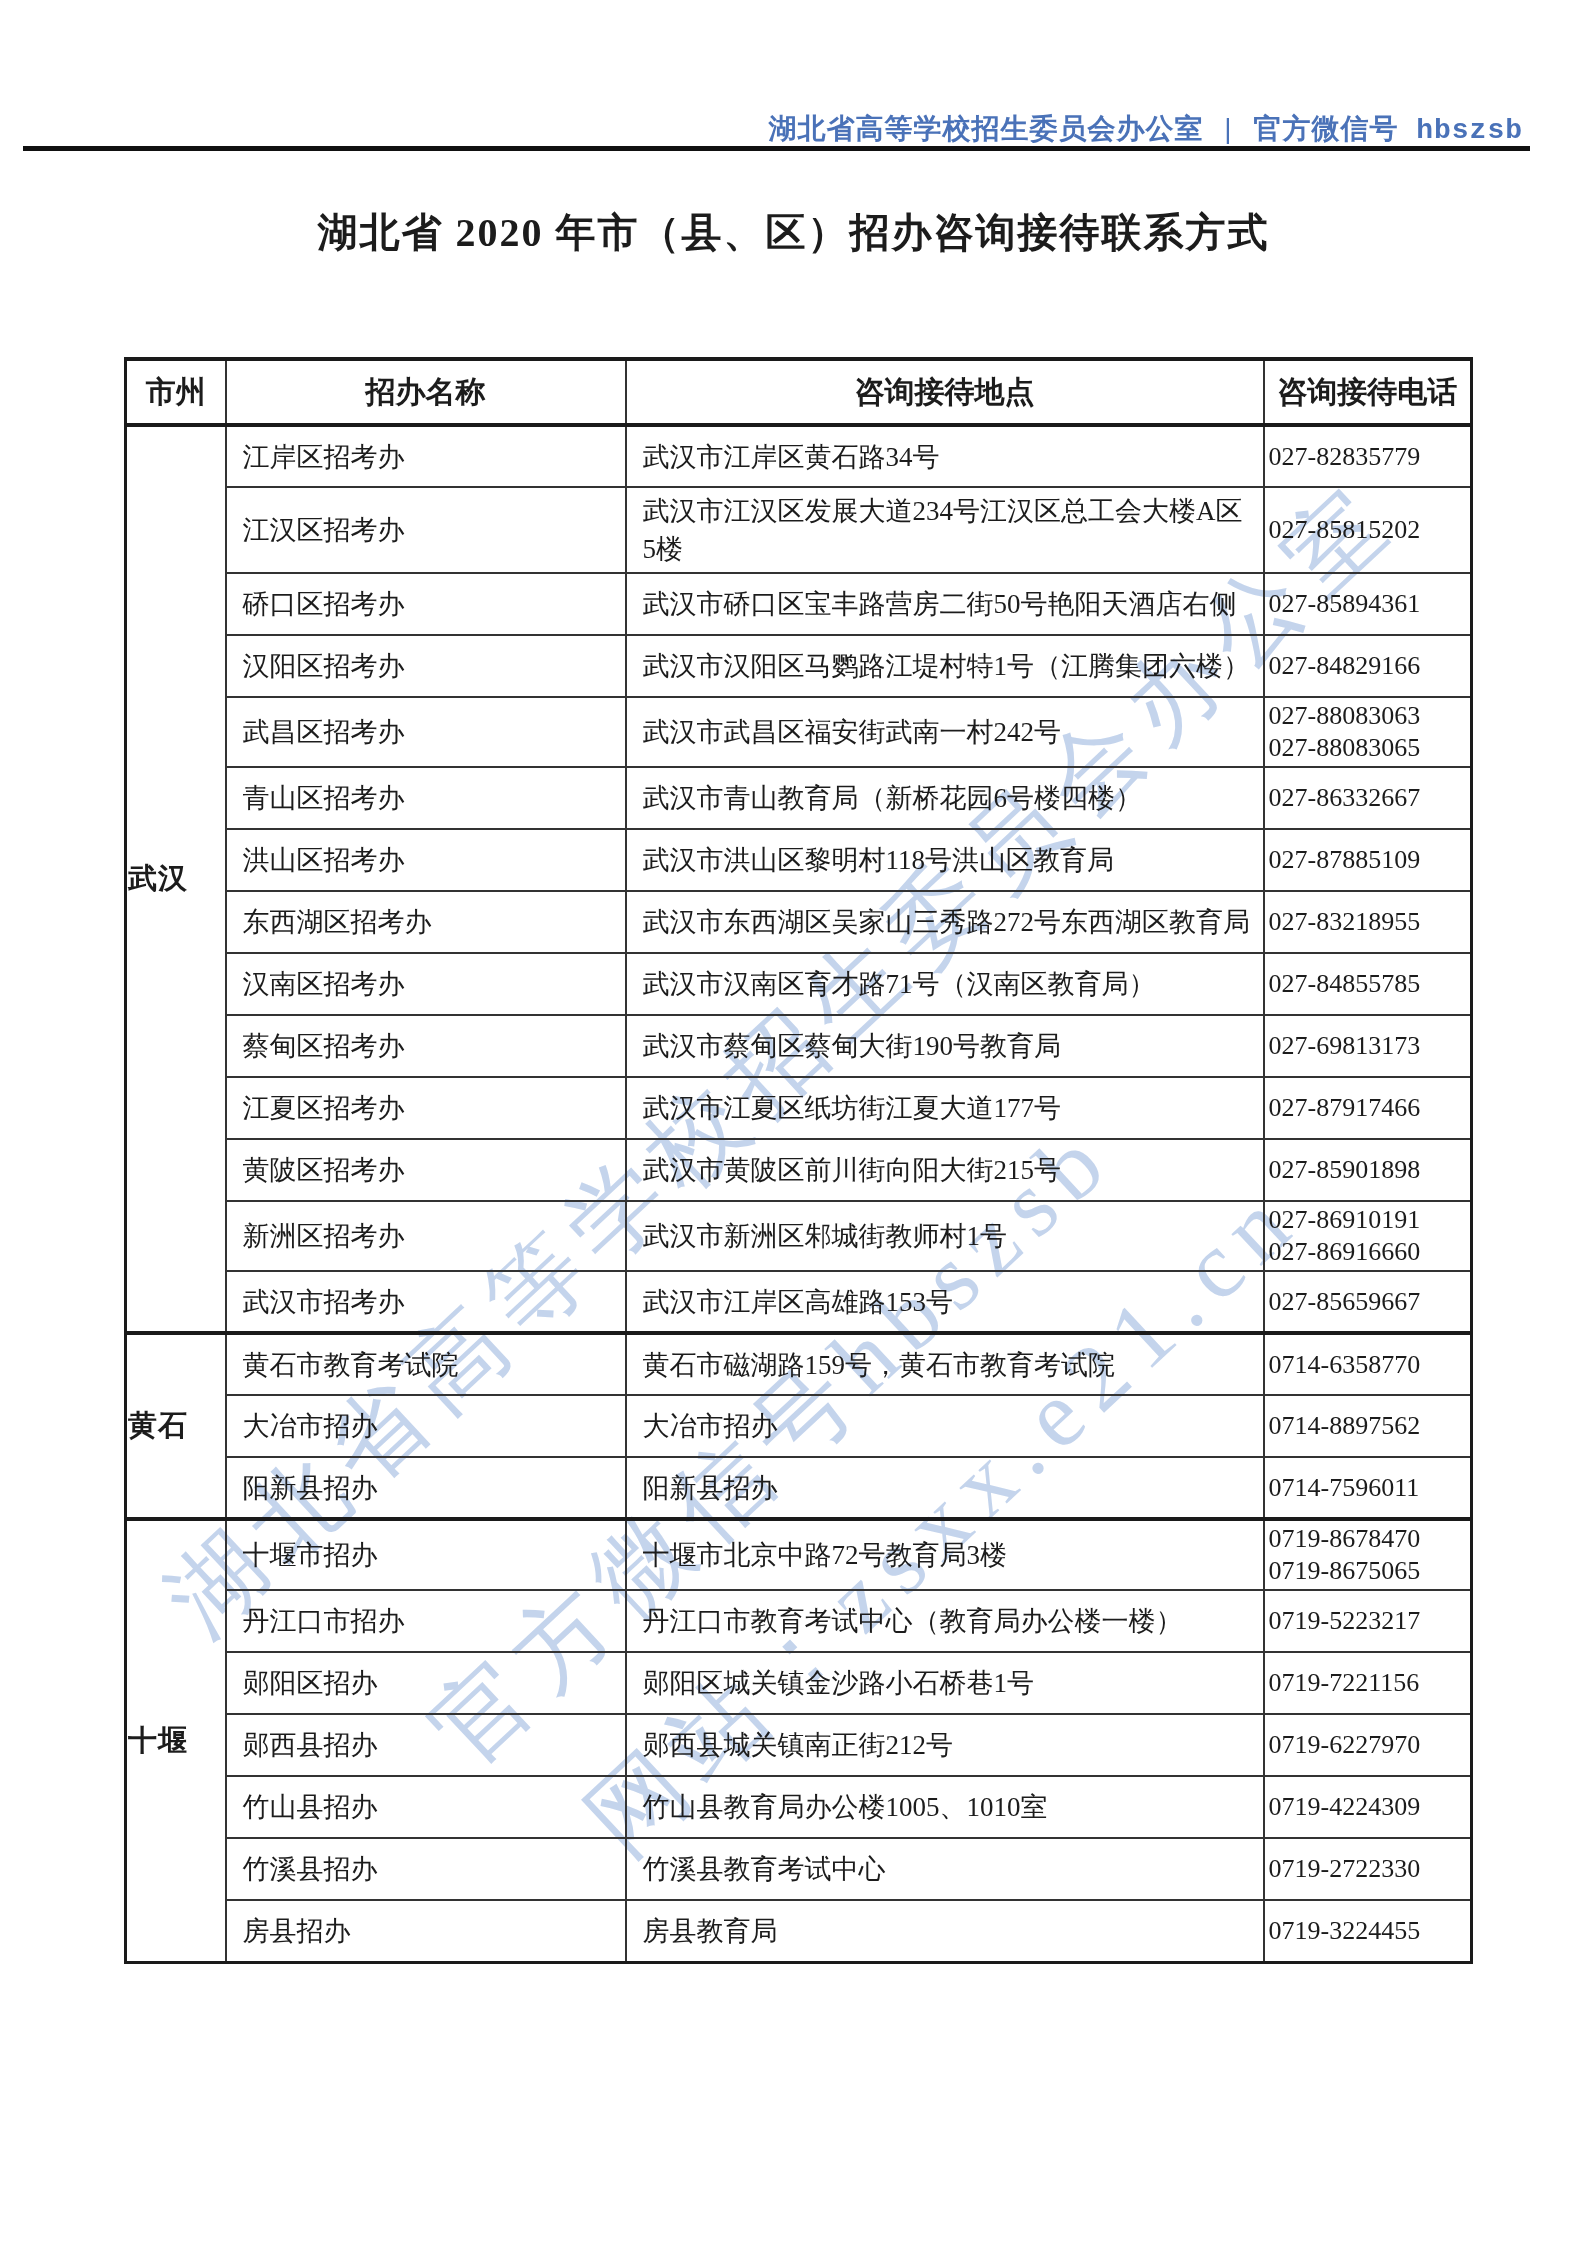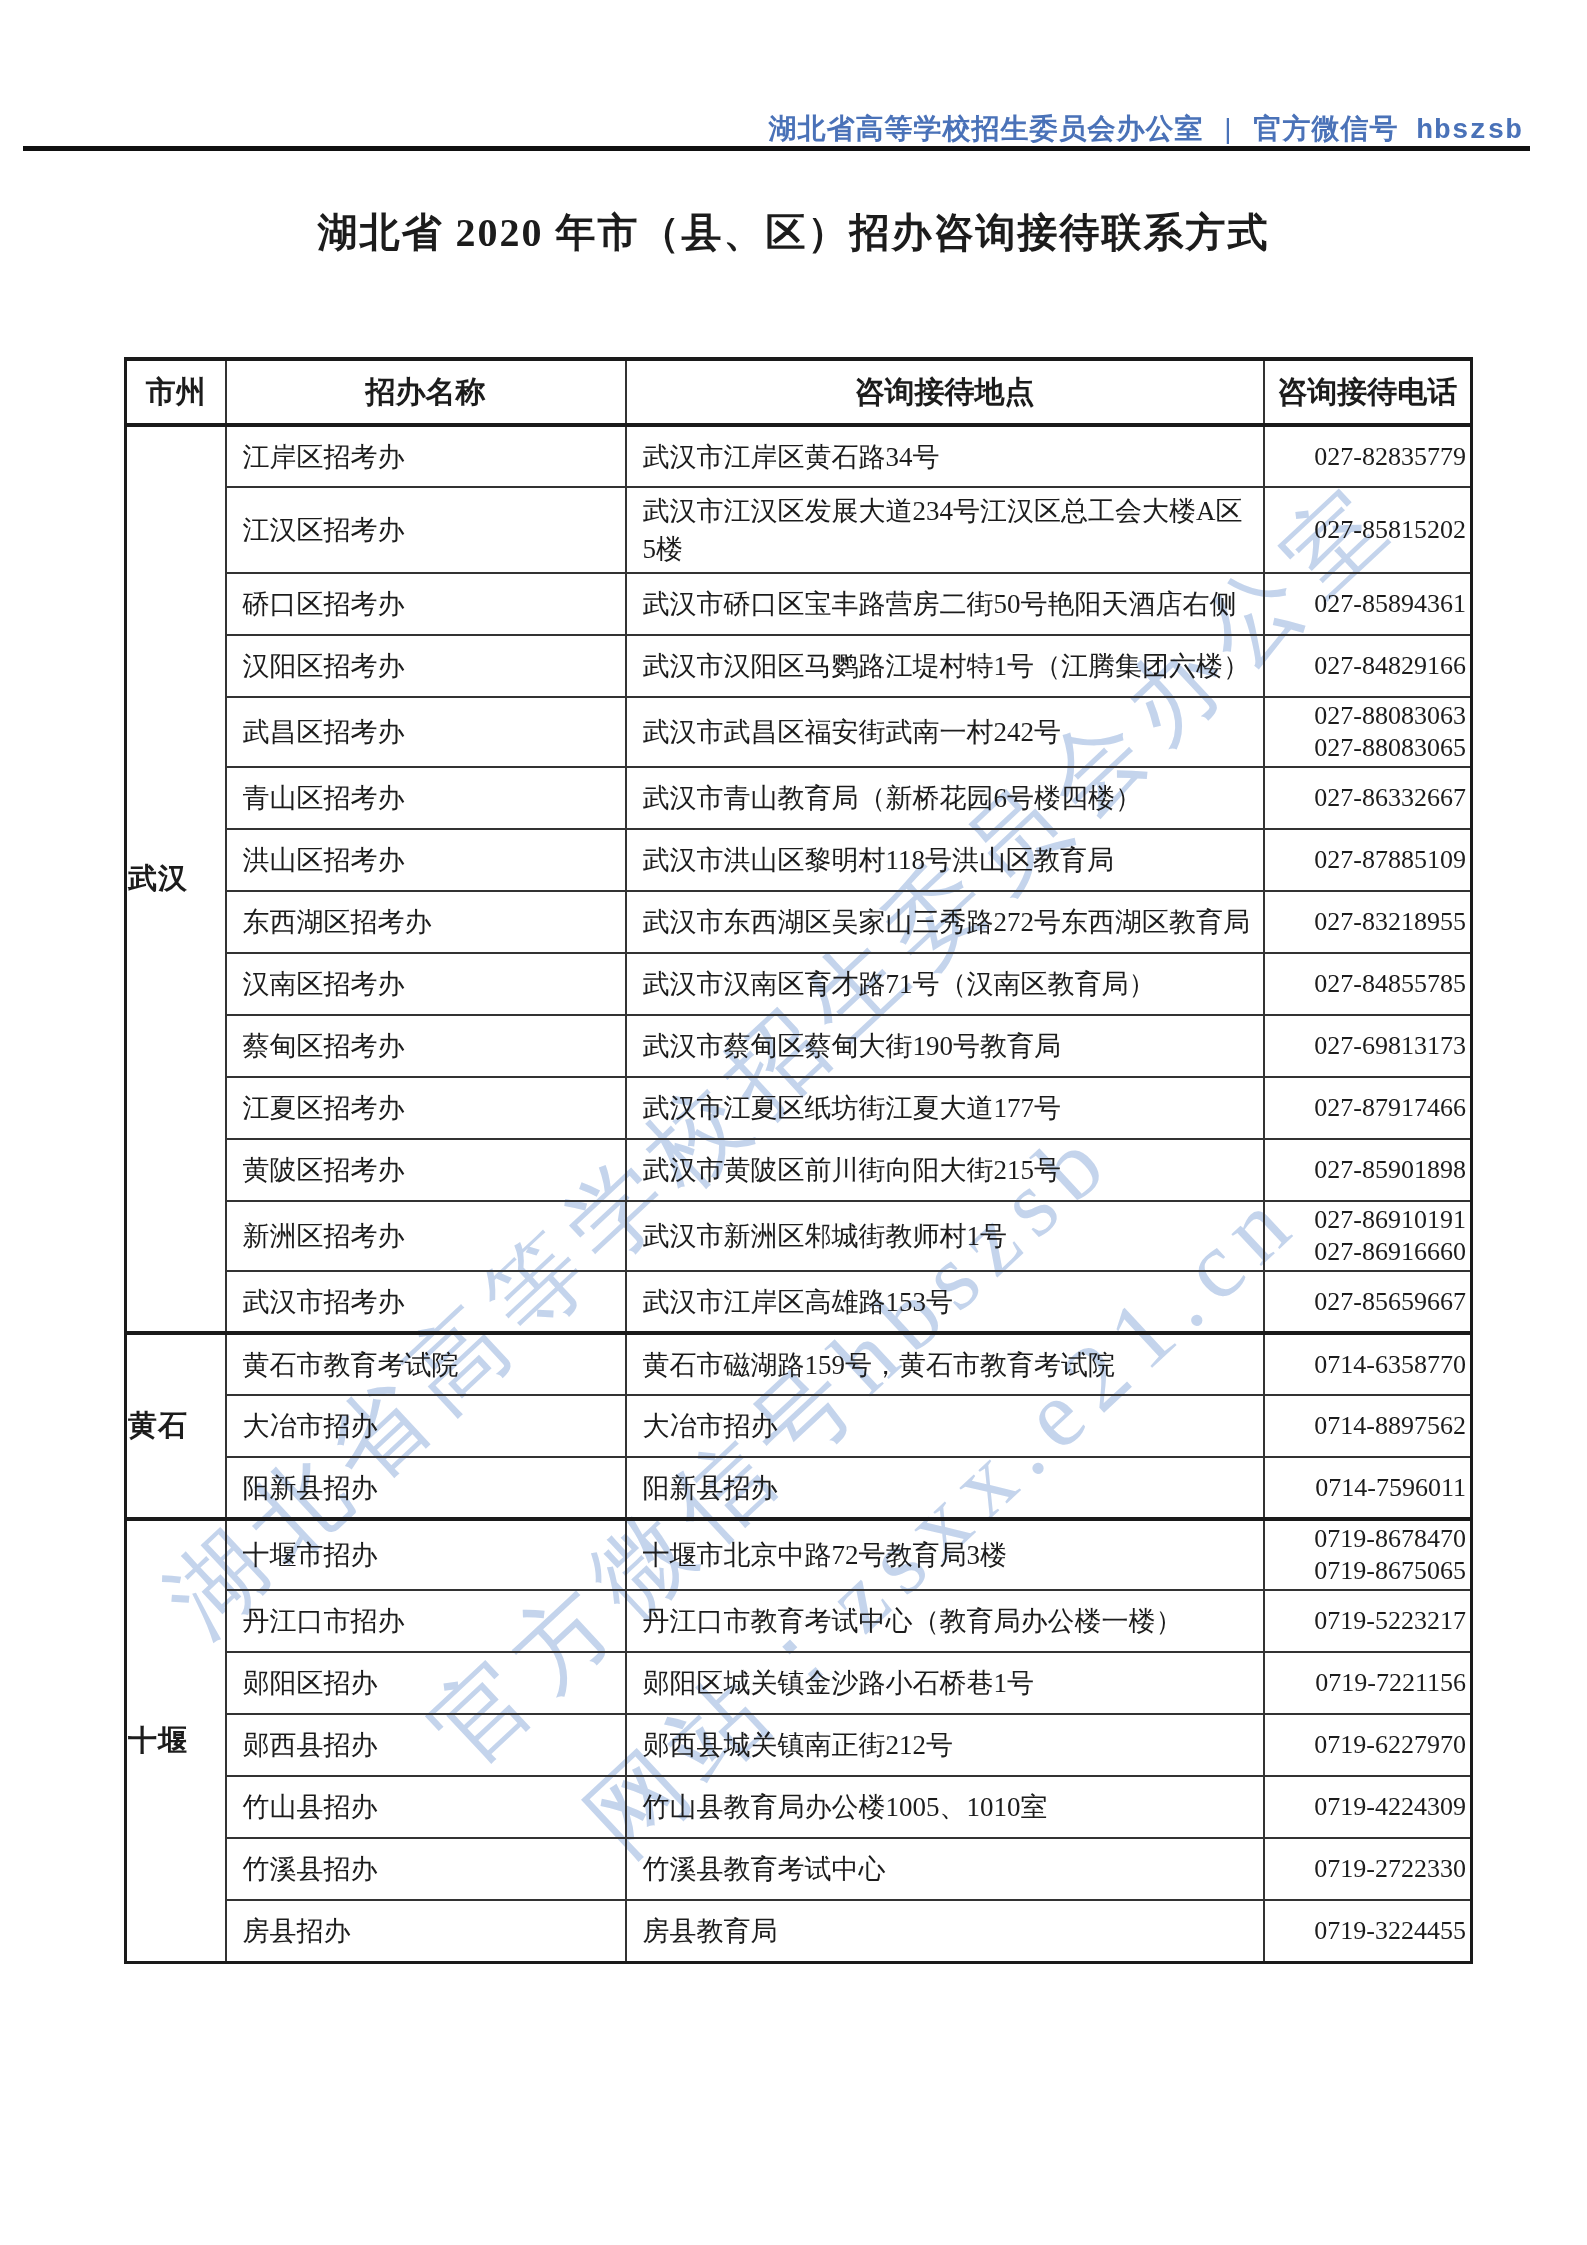--- a/index.html
+++ b/index.html
@@ -103,21 +103,21 @@
     line-height:38px;
   }
   td.addr-cell {
     font-size:27px;
     text-align:left;
     padding:4px 10px 4px 16px;
     line-height:38px;
   }
   td.phone-cell {
     font-size:26px;
-    text-align:right;
+    text-align:left;
     line-height:32px;
     white-space:pre-line;
     padding:2px 4px;
   }
   tr.group-start td { border-top:4px solid #1a1a1a; }
 </style>
 </head>
 <body>
 
 <div class="page">

